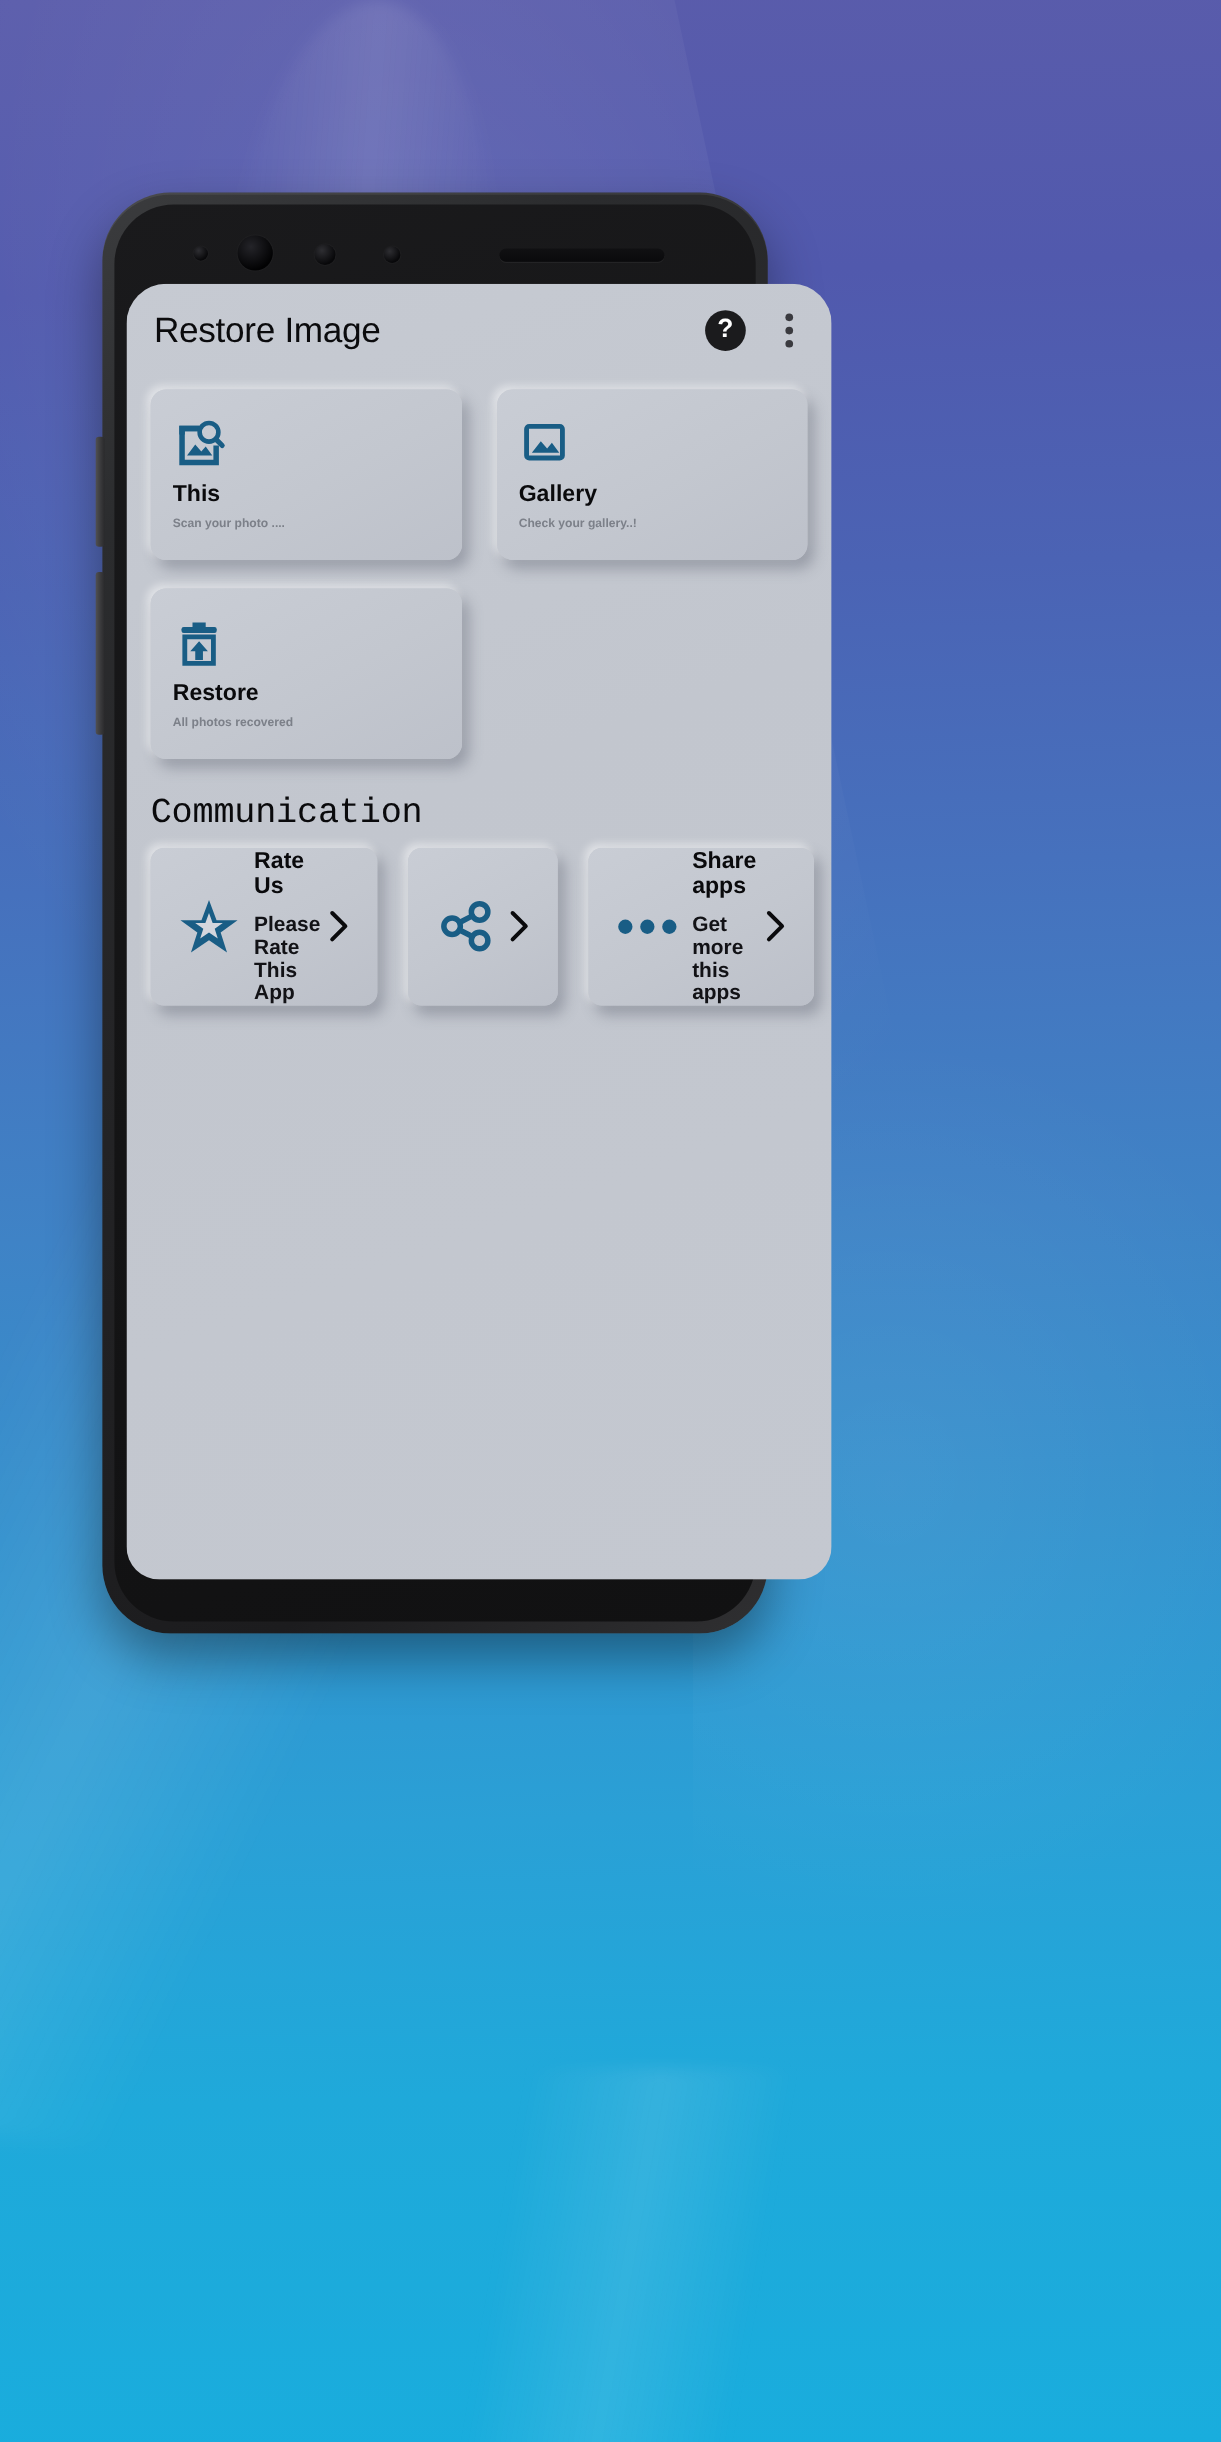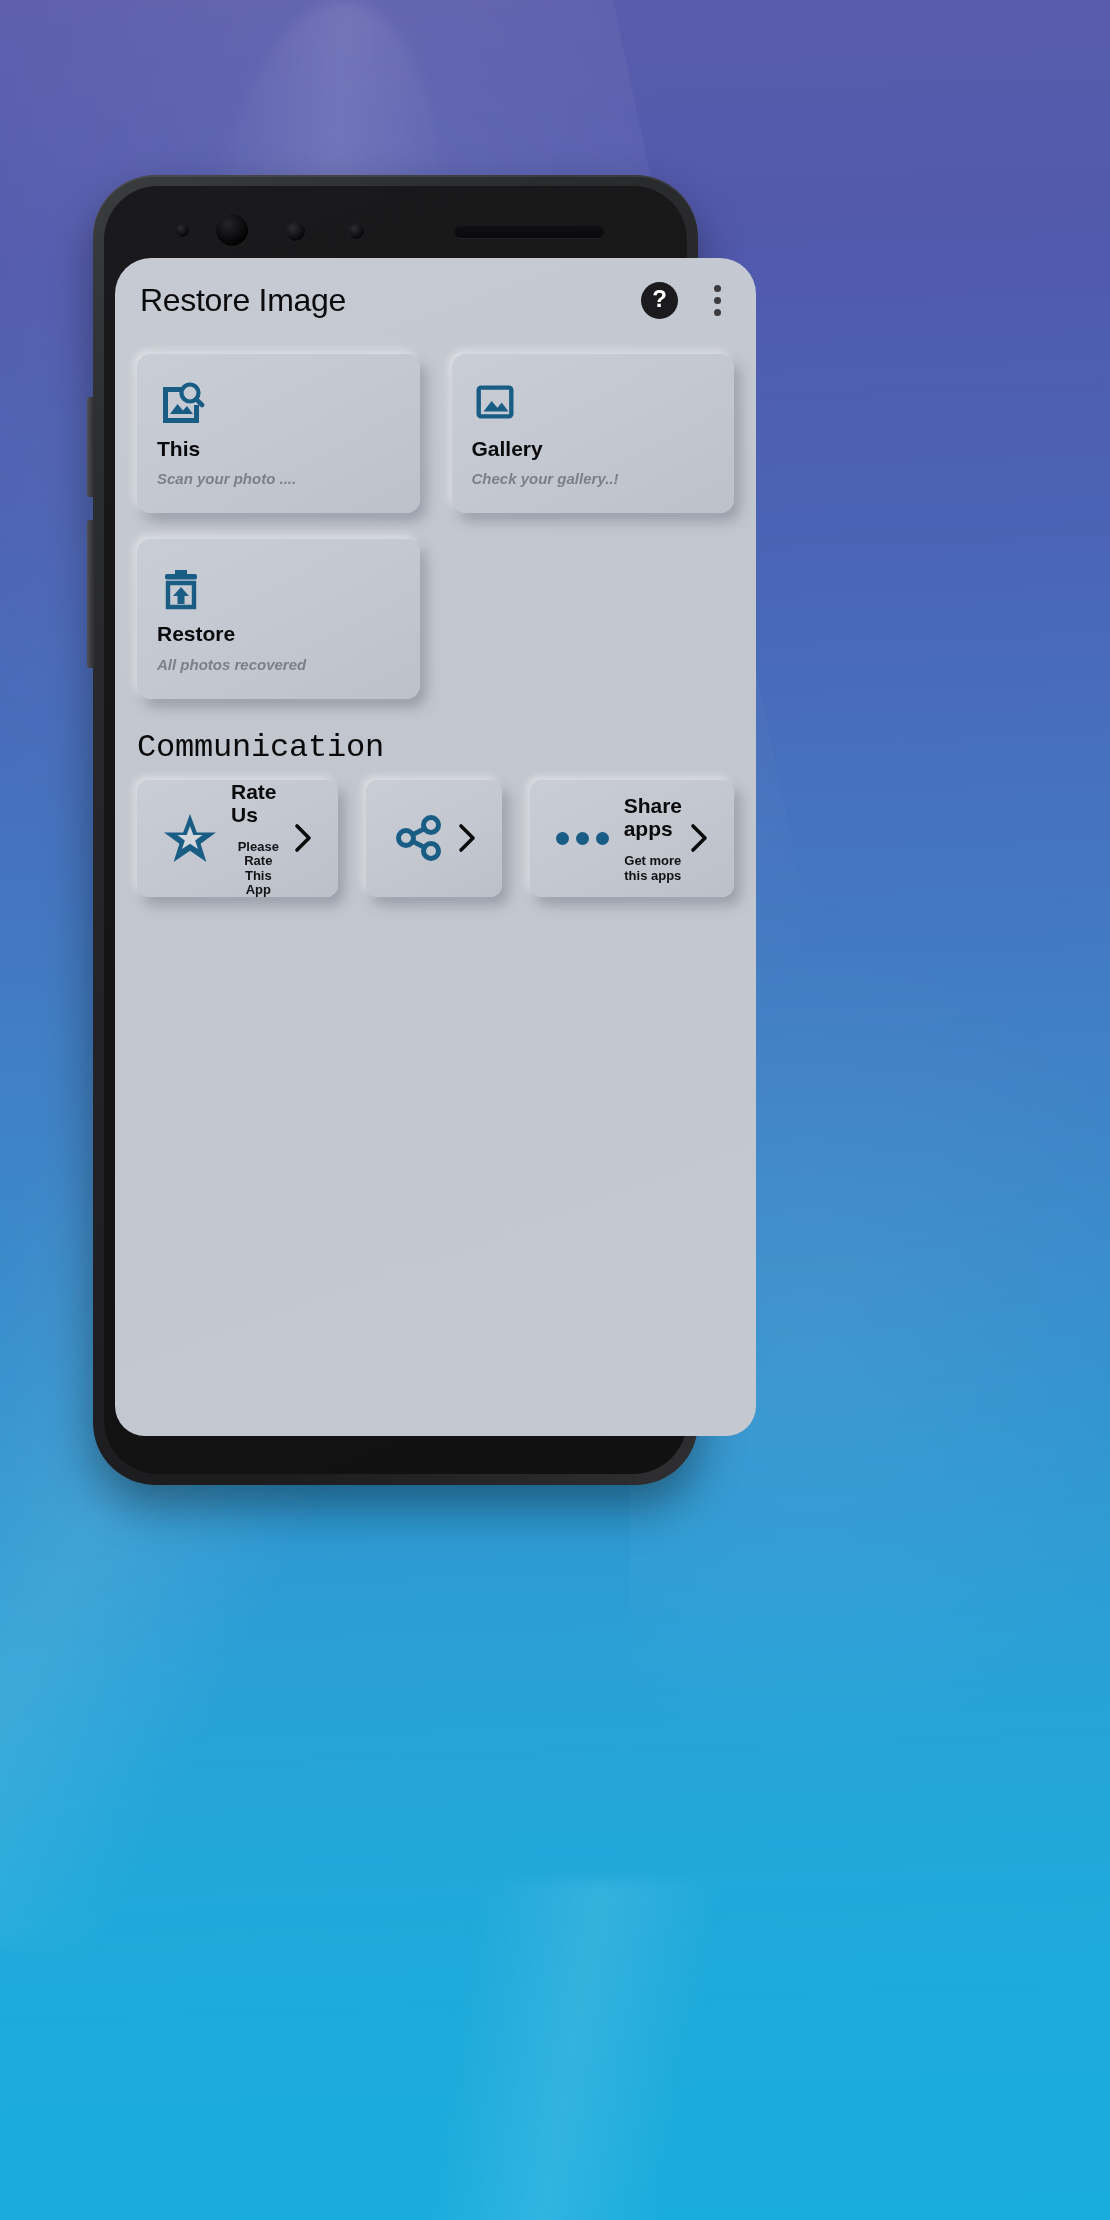--- a/index.html
+++ b/index.html
@@ -209,26 +209,25 @@
   }
   .tile-icon svg { display: block; }
   .tile-title {
     font-size: 21px;
     font-weight: bold;
     color: #0a0a0c;
     line-height: 1.15;
     margin-bottom: 9px;
   }
   .tile-sub {
-    font-size: 15px;
+    font-size: 11px;
     font-weight: bold;
     color: #7c8089;
     line-height: 1.15;
     white-space: nowrap;
-    font-style: italic;
   }
 
   
   .section-title {
     font-family: "Liberation Mono", "DejaVu Sans Mono", monospace;
     font-size: 32px;
     font-weight: 500;
     color: #0a0a0c;
     padding: 30px 0 14px 22px;
     letter-spacing: -0.2px;
@@ -260,25 +259,24 @@
     padding-left: 10px;
   }
   .row-title {
     font-size: 21px;
     font-weight: bold;
     color: #0a0a0c;
     line-height: 1.1;
     margin-bottom: 14px;
   }
   .row-sub {
-    font-size: 13px;
+    font-size: 19px;
     font-weight: bold;
     color: #121216;
     line-height: 1.1;
-    text-align: center;
   }
   .row-chevron {
     width: 34px;
     flex: 0 0 34px;
     display: flex;
     align-items: center;
     justify-content: center;
   }
   .row-chevron svg { display: block; }
 

